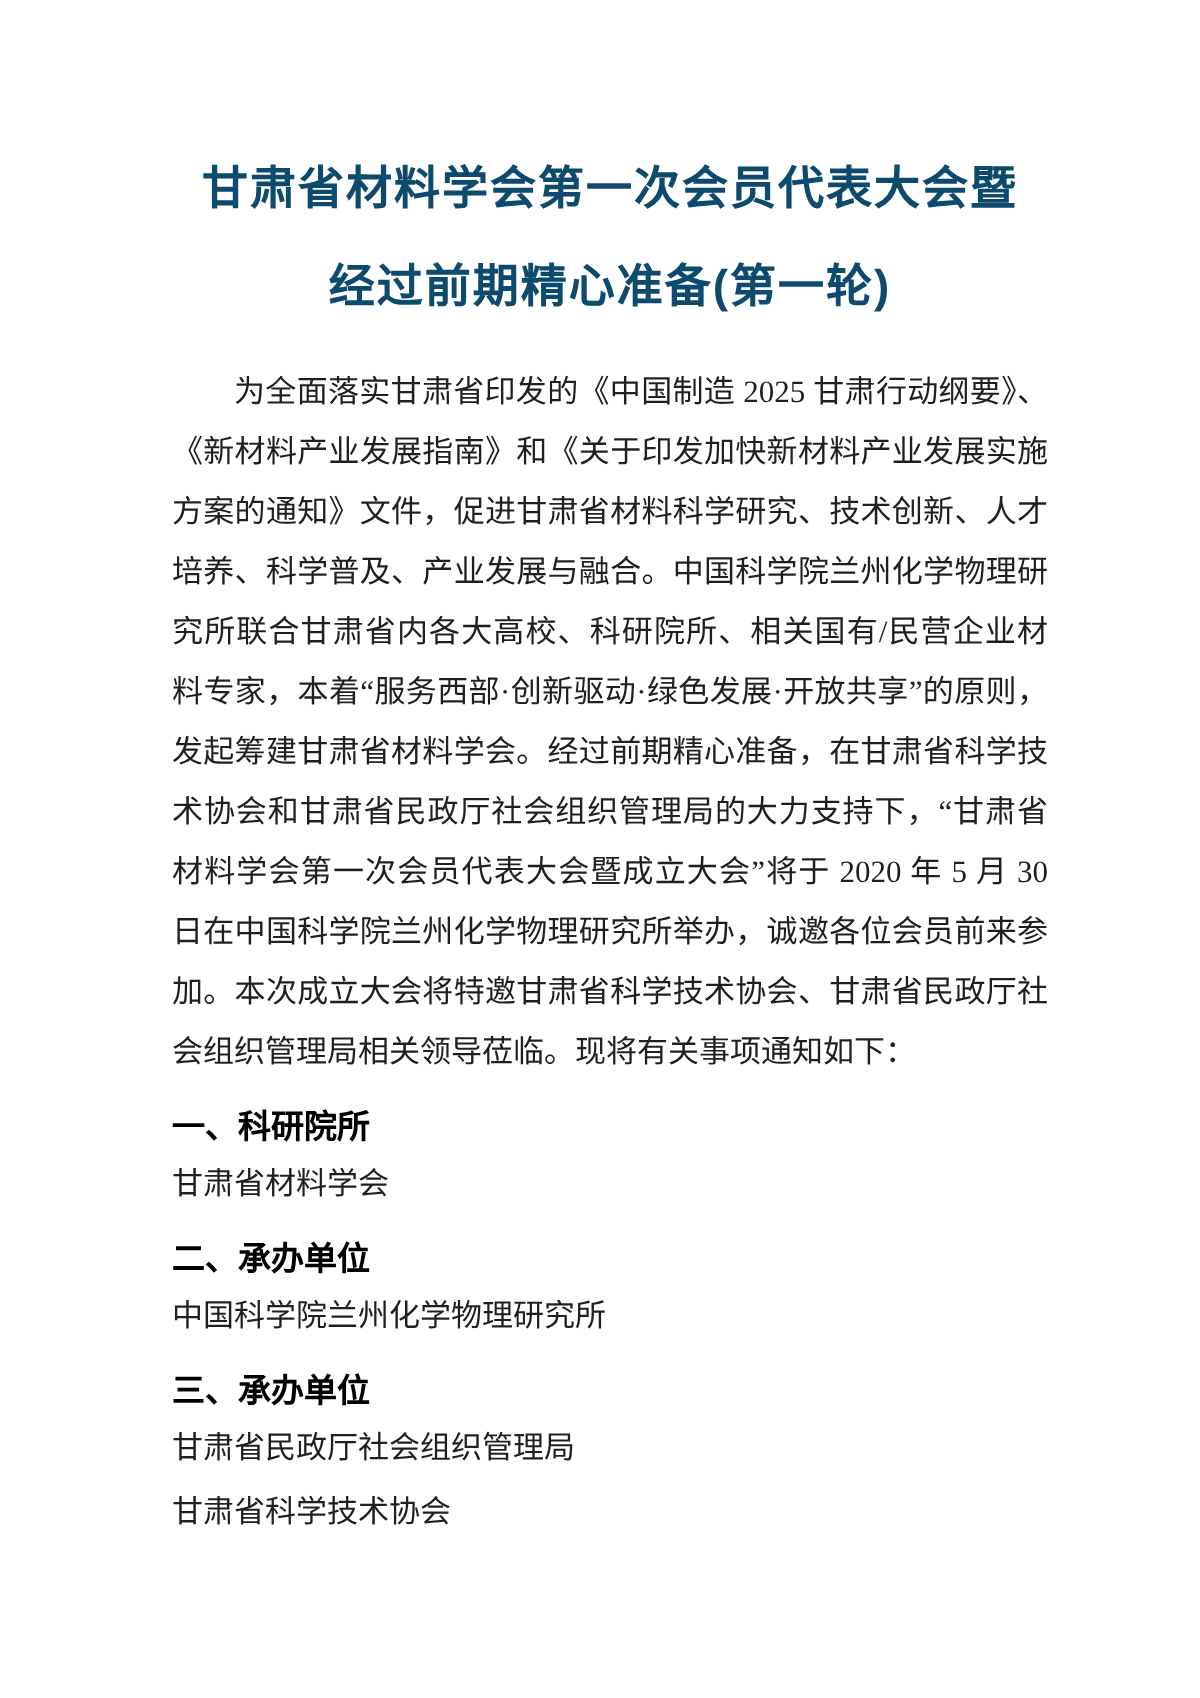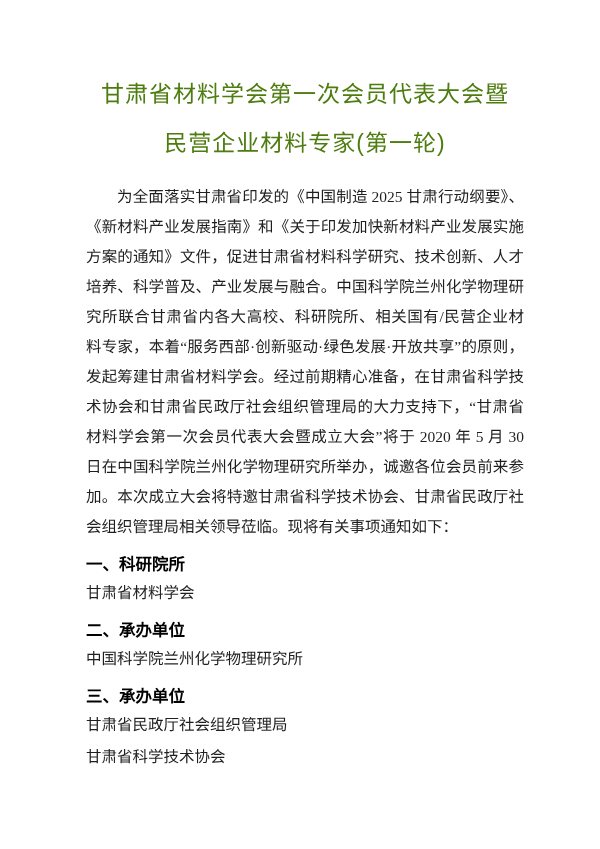--- a/index.html
+++ b/index.html
@@ -14,24 +14,24 @@
     margin: 0 auto;
     background: #ffffff;
     box-sizing: border-box;
     padding: 70px 76px 0 86px;
     overflow: hidden;
   }
   .doc-title {
     margin: 0;
     text-align: center;
     font-family: "Liberation Sans", "DejaVu Sans", sans-serif;
-    font-weight: 400;
+    font-weight: 700;
     font-size: 23px;
     line-height: 49px;
-    color: #4d7c0f;
+    color: #0c4a6e;
     letter-spacing: 1px;
   }
   .doc-title .title-line {
     display: block;
   }
   .intro {
     margin: 14px 0 0 0;
     font-family: "Liberation Serif", "DejaVu Serif", serif;
     font-size: 15.5px;
     line-height: 30px;
@@ -55,21 +55,21 @@
     color: #1f1f1f;
   }
 </style>
 </head>
 <body>
 
 <div class="page">
 
   <h1 class="doc-title">
     <span class="title-line">甘肃省材料学会第一次会员代表大会暨</span>
-    <span class="title-line">民营企业材料专家(第一轮)</span>
+    <span class="title-line">经过前期精心准备(第一轮)</span>
   </h1>
 
   <p class="intro">为全面落实甘肃省印发的《中国制造 2025 甘肃行动纲要》、《新材料产业发展指南》和《关于印发加快新材料产业发展实施方案的通知》文件，促进甘肃省材料科学研究、技术创新、人才培养、科学普及、产业发展与融合。中国科学院兰州化学物理研究所联合甘肃省内各大高校、科研院所、相关国有/民营企业材料专家，本着“服务西部·创新驱动·绿色发展·开放共享”的原则，发起筹建甘肃省材料学会。经过前期精心准备，在甘肃省科学技术协会和甘肃省民政厅社会组织管理局的大力支持下，“甘肃省材料学会第一次会员代表大会暨成立大会”将于 2020 年 5 月 30 日在中国科学院兰州化学物理研究所举办，诚邀各位会员前来参加。本次成立大会将特邀甘肃省科学技术协会、甘肃省民政厅社会组织管理局相关领导莅临。现将有关事项通知如下：</p>
 
   <div class="sections">
 
     <h2 class="section-heading">一、科研院所</h2>
     <p class="section-item">甘肃省材料学会</p>
 
     <h2 class="section-heading">二、承办单位</h2>

